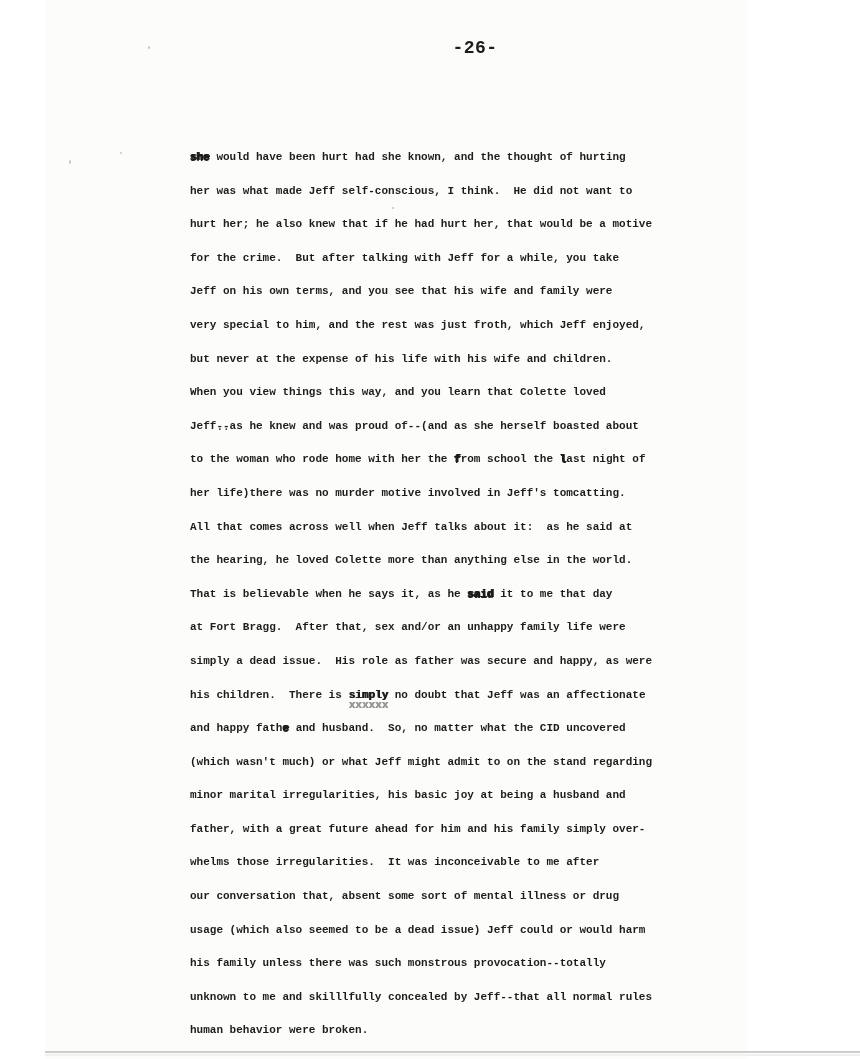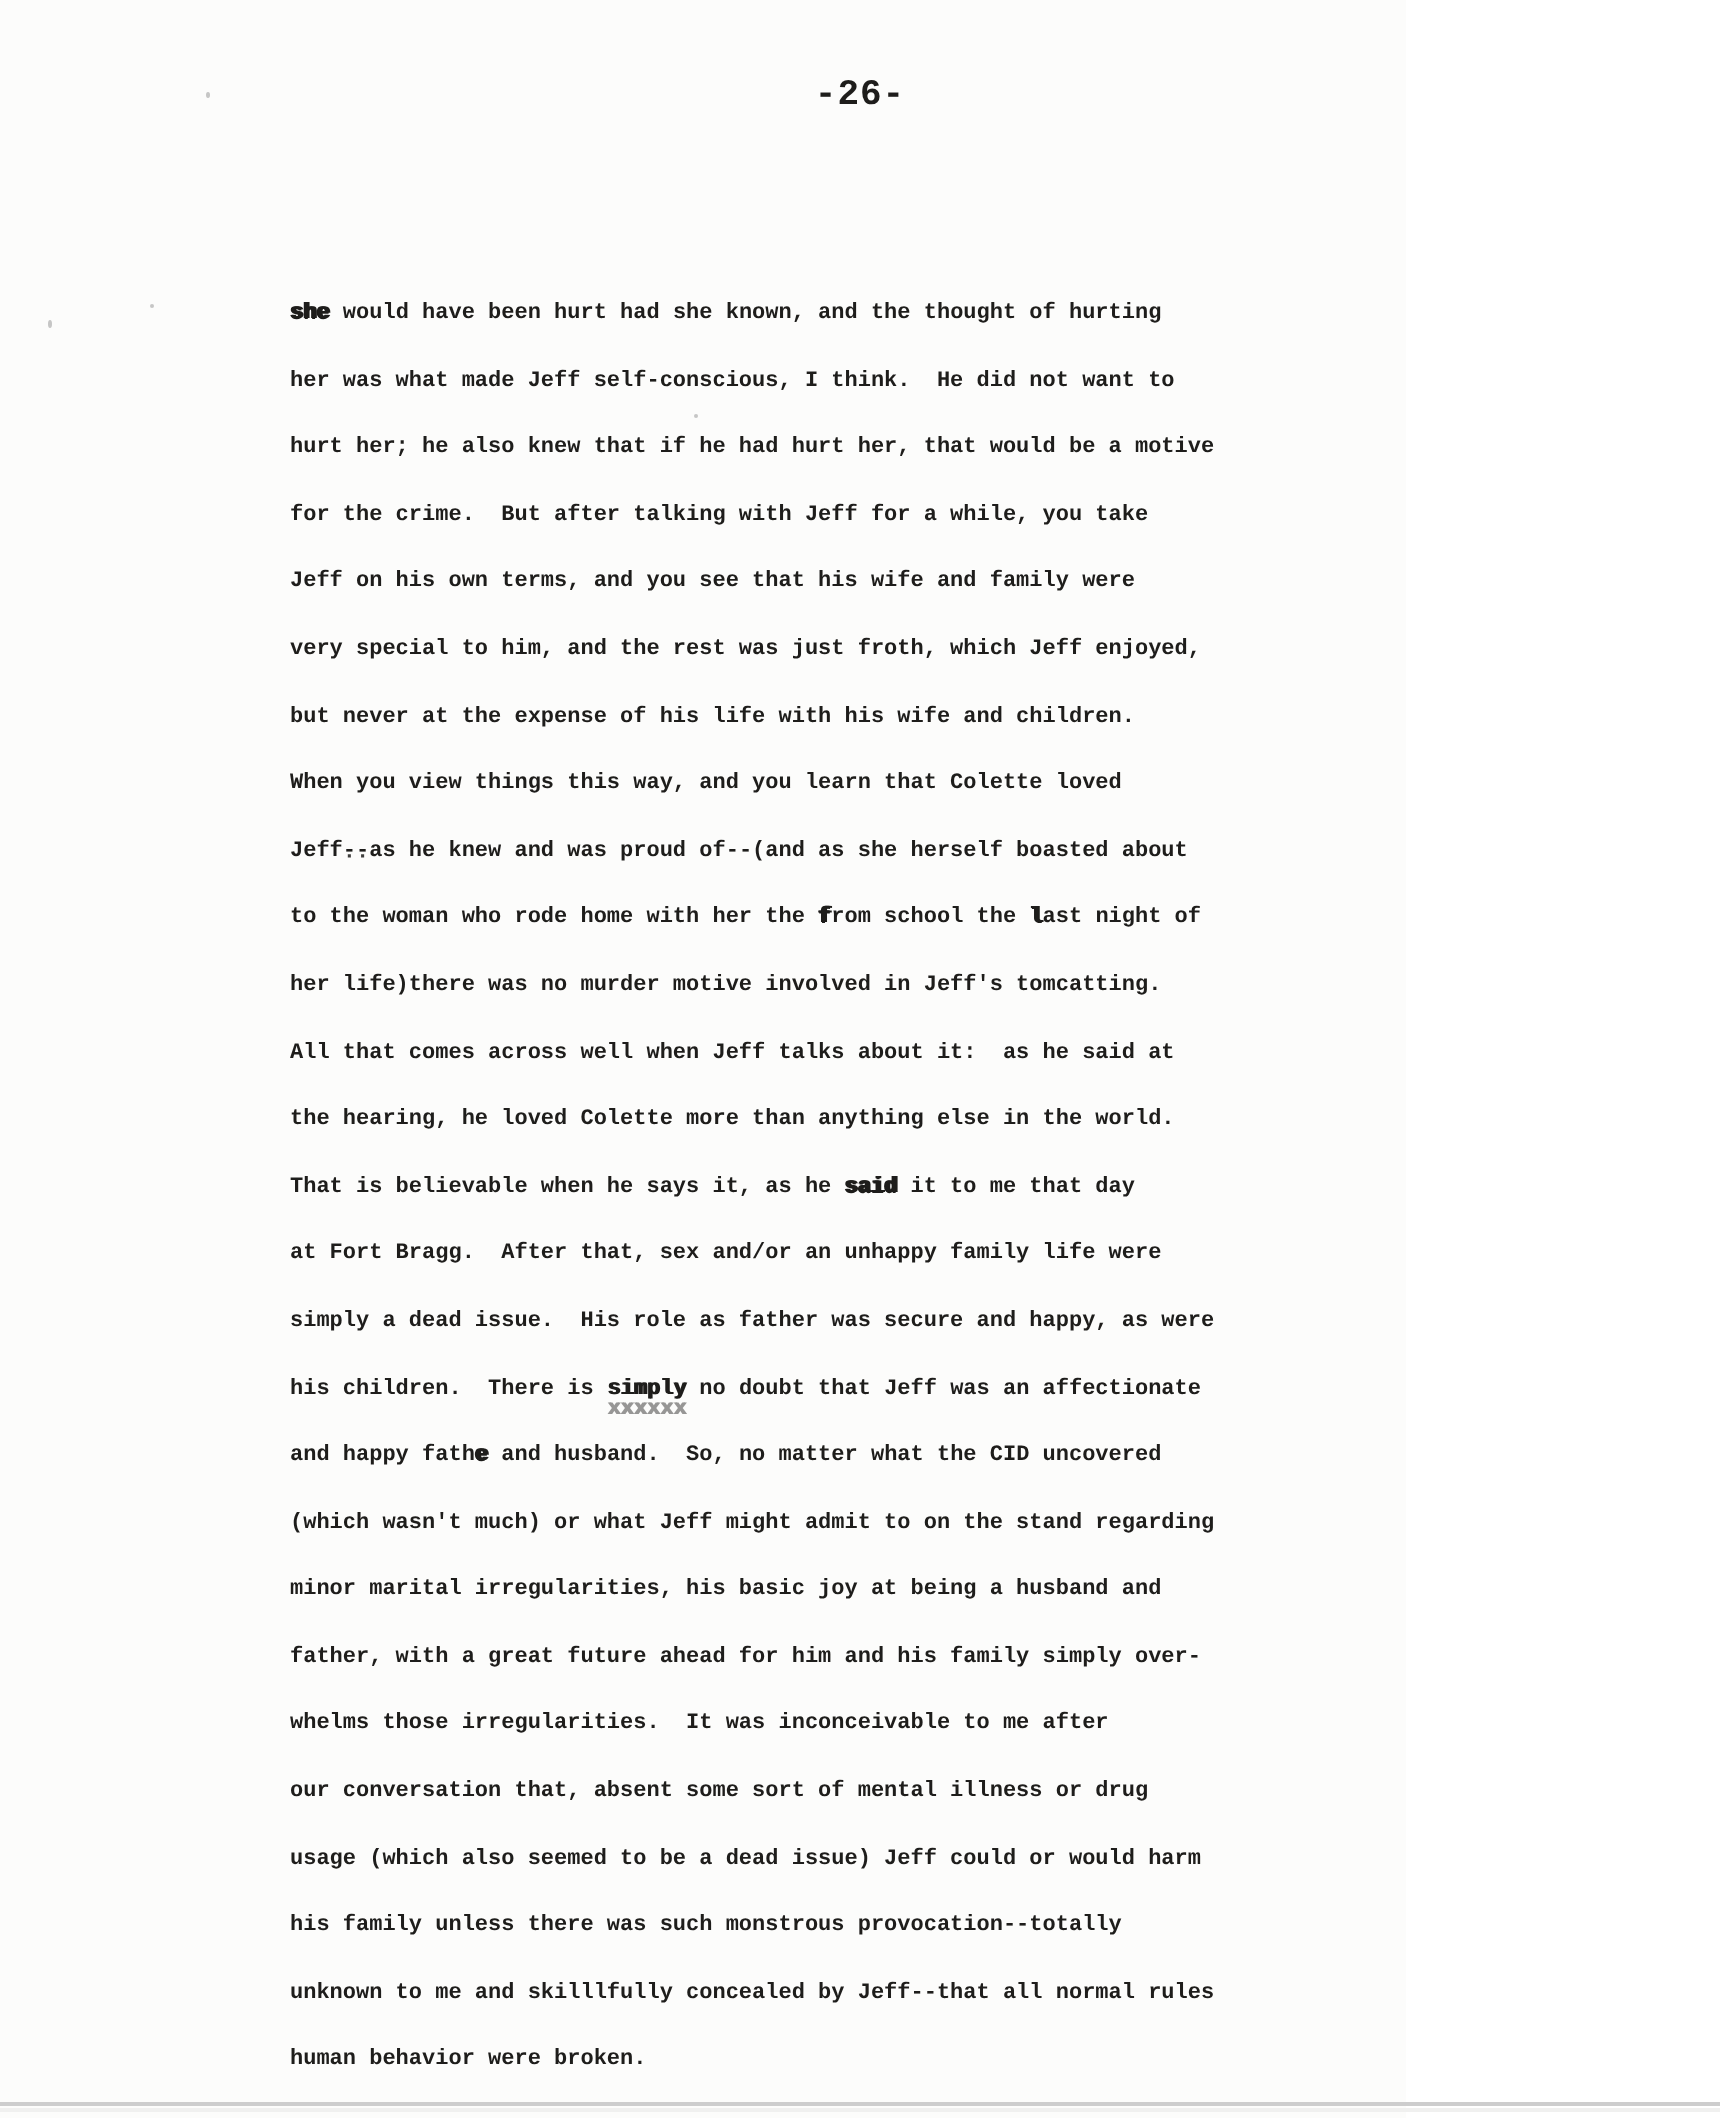--- a/index.html
+++ b/index.html
@@ -7,20 +7,21 @@
     width: 860px; height: 1059px;
     background: #ffffff;
     overflow: hidden;
   }
   .page {
     position: relative;
     width: 703px; height: 1059px;
     background: #fcfcfb;
     font-family: "Liberation Mono", monospace;
     color: #1e1d1b;
+    margin-left: 45px;
   }
   .page-number {
     position: absolute;
     top: 38px; left: 0; width: 860px;
     text-align: center;
     font-size: 18px;
     font-weight: bold;
     letter-spacing: 0.5px;
   }
   .text-block {

